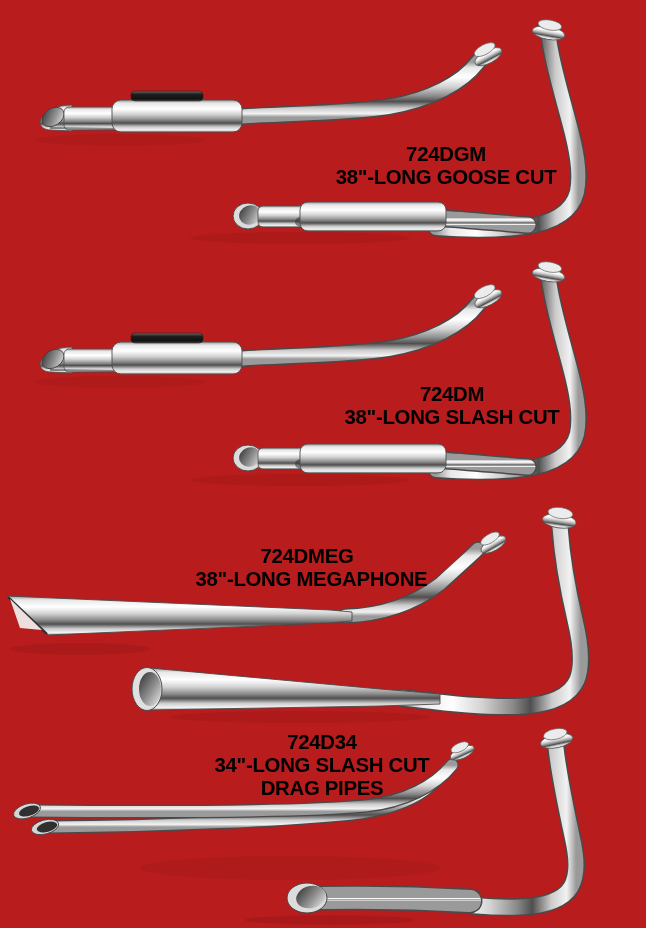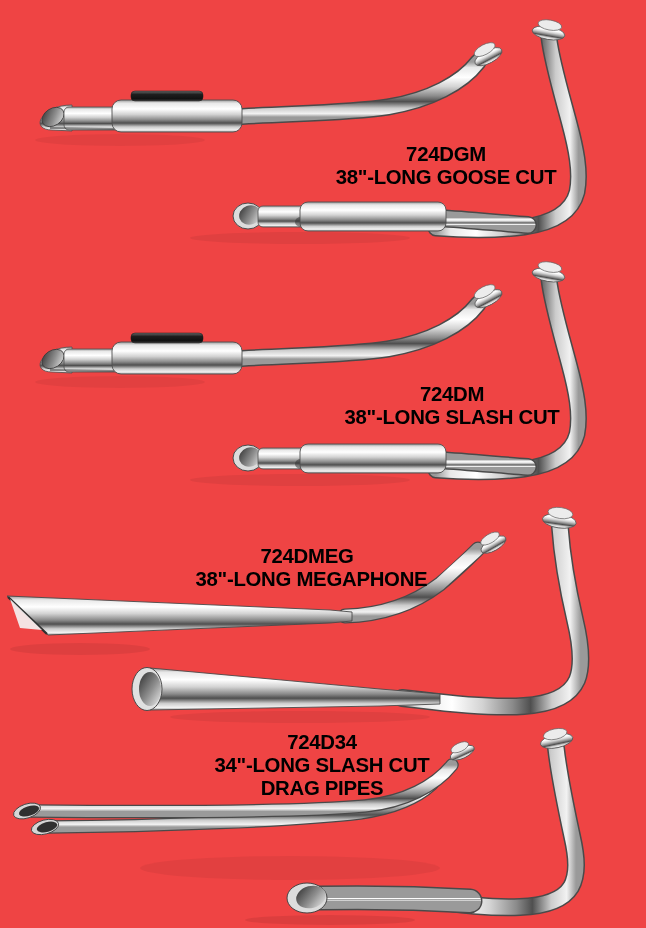--- a/index.html
+++ b/index.html
@@ -1,19 +1,19 @@
 <!DOCTYPE html>
 <html><head>
 <meta charset="utf-8">
 <style>
   html,body{margin:0;padding:0;background:#fff;}
   .page{
     position:relative;
     width:646px;height:928px;
-    background:#ef4444;
+    background:#b91c1c;
     overflow:hidden;
     font-family:"Liberation Sans", sans-serif;
   }
   .art{position:absolute;left:0;top:0;width:646px;height:928px;}
   .product-label{
     position:absolute;
     text-align:center;
     color:#000;
     font-weight:bold;
     font-size:21px;

